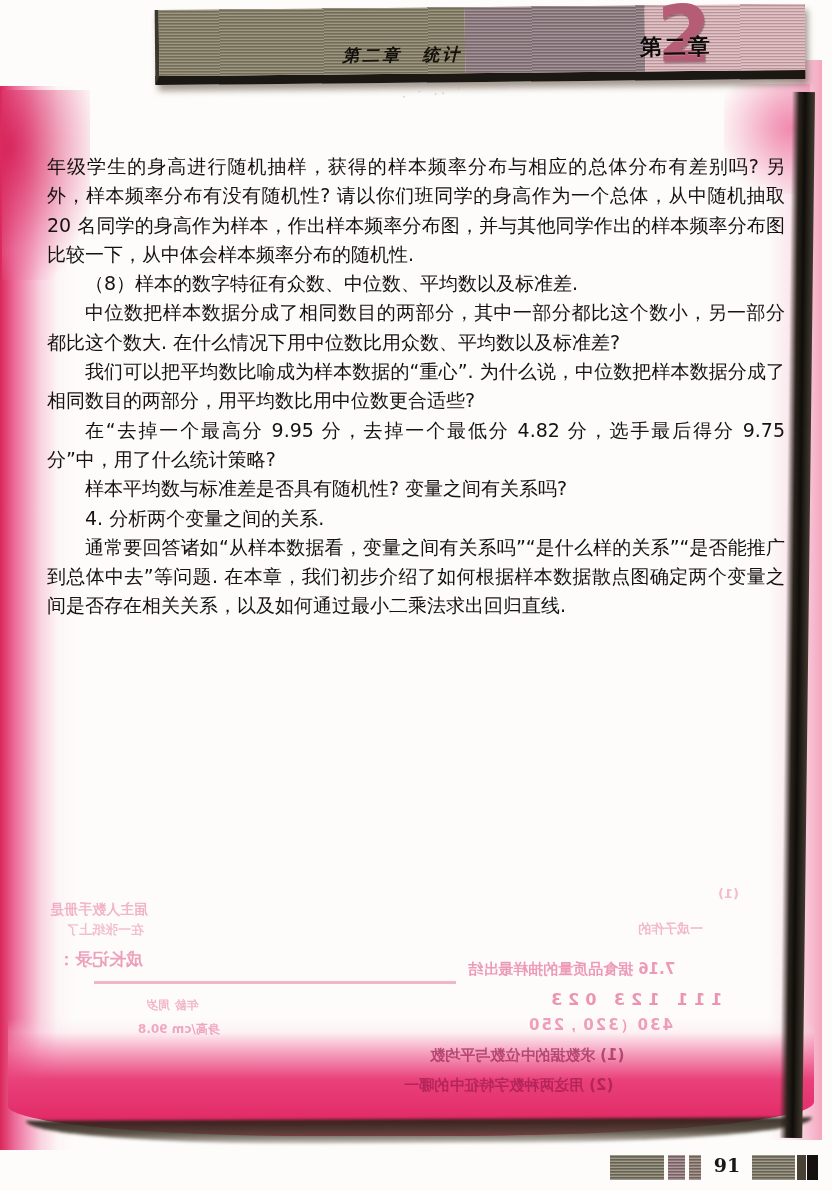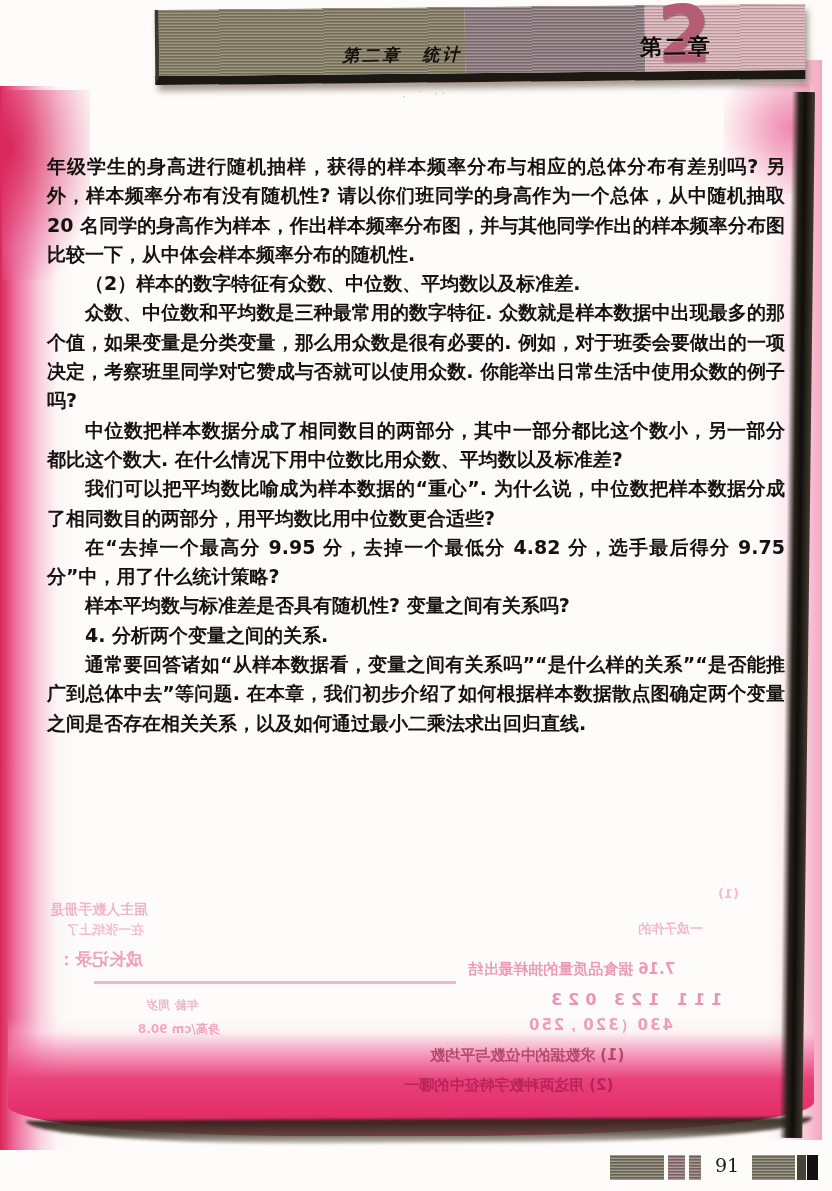--- a/index.html
+++ b/index.html
@@ -41,21 +41,21 @@
   .chapter-numeral{position:absolute;left:498px;top:-10px;font-size:78px;line-height:78px;font-weight:bold;
     color:#b65d76;text-shadow:1px 2px 1px rgba(90,35,55,.45);}
   .chapter-tab-label{position:absolute;left:481px;top:27px;font-size:22px;font-weight:bold;color:#0e0c0a;
     letter-spacing:2px;white-space:nowrap;text-shadow:0 1px 0 rgba(255,255,255,.2);}
 
   .pencil-marks{position:absolute;left:402px;top:88px;font-size:11px;color:#8f9088;opacity:.55;
     transform:rotate(-5deg);letter-spacing:4px;}
 
   
   .bodytext{position:absolute;left:47px;top:152px;width:738px;font-size:19px;line-height:29.3px;
-    font-weight:bold;color:#151210;text-align:justify;}
+    font-weight:normal;color:#151210;text-align:justify;}
   .bodytext p{margin:0;text-indent:2em;}
   .bodytext p.cont{text-indent:0;}
 
   
   .ghost{position:absolute;transform:scaleX(-1);font-weight:bold;white-space:nowrap;color:#e2548a;pointer-events:none;}
   .g0{left:50px;top:901px;font-size:14px;opacity:.42;}
   .g1{left:66px;top:921px;font-size:13px;opacity:.36;}
   .g2{left:58px;top:948px;font-size:17px;opacity:.55;}
   .ghost-rule{position:absolute;left:94px;top:981px;width:362px;height:3px;background:rgba(226,84,138,.42);}
   .g3{left:146px;top:997px;font-size:12px;opacity:.42;}
@@ -72,21 +72,21 @@
   .footer{position:absolute;left:0;top:1153px;width:832px;height:30px;}
   .fbar{position:absolute;top:2px;height:25px;
     background-image:repeating-linear-gradient(180deg,rgba(255,255,255,.25) 0 1px,rgba(30,25,15,.25) 1px 2px,rgba(0,0,0,0) 2px 3px);}
   .fb1{left:610px;width:54px;background-color:#7e7967;}
   .fb2{left:668px;width:17px;background-color:#93797d;}
   .fb3{left:689px;width:12px;background-color:#8b7a72;}
   .fb4{left:752px;width:43px;background-color:#7e7967;}
   .fb5{left:797px;width:9px;background-color:#494036;background-image:none;}
   .fb6{left:807px;width:11px;background-color:#14110f;background-image:none;}
   .page-number{position:absolute;left:706px;top:1px;width:42px;text-align:center;
-    font-family:"DejaVu Serif",serif;font-size:19px;font-weight:normal;color:#191715;}
+    font-family:"DejaVu Serif",serif;font-size:19px;font-weight:bold;color:#191715;}
 </style>
 </head>
 <body>
 
 <div class="page">
 
   <div class="edge edge-left"></div>
   <div class="edge corner-tl"></div>
   <div class="edge corner-tr"></div>
   <div class="edge edge-right"></div>
@@ -100,22 +100,21 @@
     <div class="seg seg-pink"></div>
     <div class="chapter-numeral">2</div>
     <div class="banner-title">第二章　统计</div>
     <div class="chapter-tab-label">第二章</div>
   </div>
 
   <div class="pencil-marks">· ˙ ·· ˙</div>
 
   <div class="bodytext">
     <p class="cont">年级学生的身高进行随机抽样，获得的样本频率分布与相应的总体分布有差别吗? 另外，样本频率分布有没有随机性? 请以你们班同学的身高作为一个总体，从中随机抽取20 名同学的身高作为样本，作出样本频率分布图，并与其他同学作出的样本频率分布图比较一下，从中体会样本频率分布的随机性.</p>
-    <p>（2）样本的数字特征有众数、中位数、平均数以及标准差.</p>
-    <p>众数、中位数和平均数是三种最常用的数字特征. 众数就是样本数据中出现最多的那个值，如果变量是分类变量，那么用众数是很有必要的. 例如，对于班委会要做出的一项决定，考察班里同学对它赞成与否就可以使用众数. 你能举出日常生活中使用众数的例子吗?</p>
+    <p>（8）样本的数字特征有众数、中位数、平均数以及标准差.</p>
     <p>中位数把样本数据分成了相同数目的两部分，其中一部分都比这个数小，另一部分都比这个数大. 在什么情况下用中位数比用众数、平均数以及标准差?</p>
     <p>我们可以把平均数比喻成为样本数据的“重心”. 为什么说，中位数把样本数据分成了相同数目的两部分，用平均数比用中位数更合适些?</p>
     <p>在“去掉一个最高分 9.95 分，去掉一个最低分 4.82 分，选手最后得分 9.75 分”中，用了什么统计策略?</p>
     <p>样本平均数与标准差是否具有随机性? 变量之间有关系吗?</p>
     <p>4. 分析两个变量之间的关系.</p>
     <p>通常要回答诸如“从样本数据看，变量之间有关系吗”“是什么样的关系”“是否能推广到总体中去”等问题. 在本章，我们初步介绍了如何根据样本数据散点图确定两个变量之间是否存在相关关系，以及如何通过最小二乘法求出回归直线.</p>
   </div>
 
   <div class="ghost g0">届主人数手册是</div>
   <div class="ghost g1">在一张纸上了</div>

